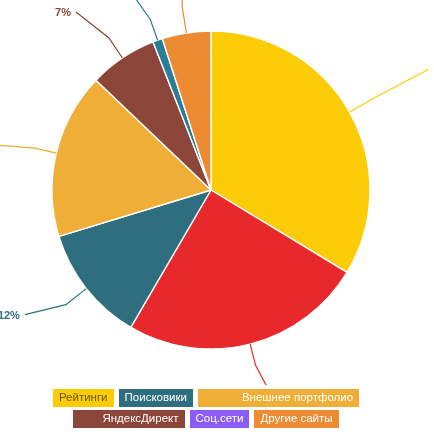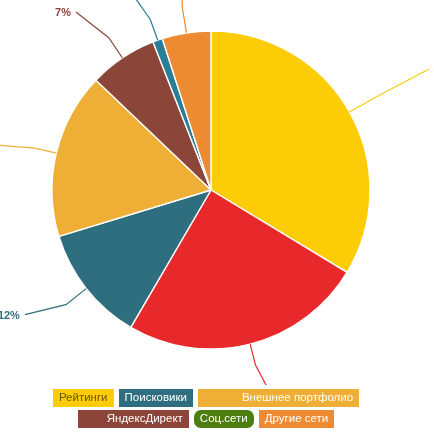--- a/index.html
+++ b/index.html
@@ -97,18 +97,18 @@
   </svg>
 
   <div id="legend">
     <div class="legend-row">
         <span class="legend-chip" style="background: rgb(252, 204, 7); color: rgb(107, 85, 6);">Рейтинги</span>
         <span class="legend-chip" style="background: rgb(47, 110, 126); color: rgb(255, 255, 255);">Поисковики</span>
         <span class="legend-chip" style="background: rgb(239, 174, 54); color: rgb(255, 255, 255); padding-left: 44px;">Внешнее портфолио</span>
       </div>
     <div class="legend-row">
         <span class="legend-chip" style="background: rgb(140, 69, 57); color: rgb(255, 255, 255); padding-left: 29px;">ЯндексДирект</span>
-        <span class="legend-chip" style="background: #4d7c0f; color: rgb(255, 255, 255); border-radius: 7px;">Соц.сети</span>
-        <span class="legend-chip" style="background: rgb(237, 139, 51); color: rgb(255, 255, 255);">Другие сети</span>
+        <span class="legend-chip" style="background: #8b5cf6; color: rgb(255, 255, 255);">Соц.сети</span>
+        <span class="legend-chip" style="background: rgb(237, 139, 51); color: rgb(255, 255, 255);">Другие сайты</span>
       </div>
   </div>
 
 </div>
 
 </body></html>

